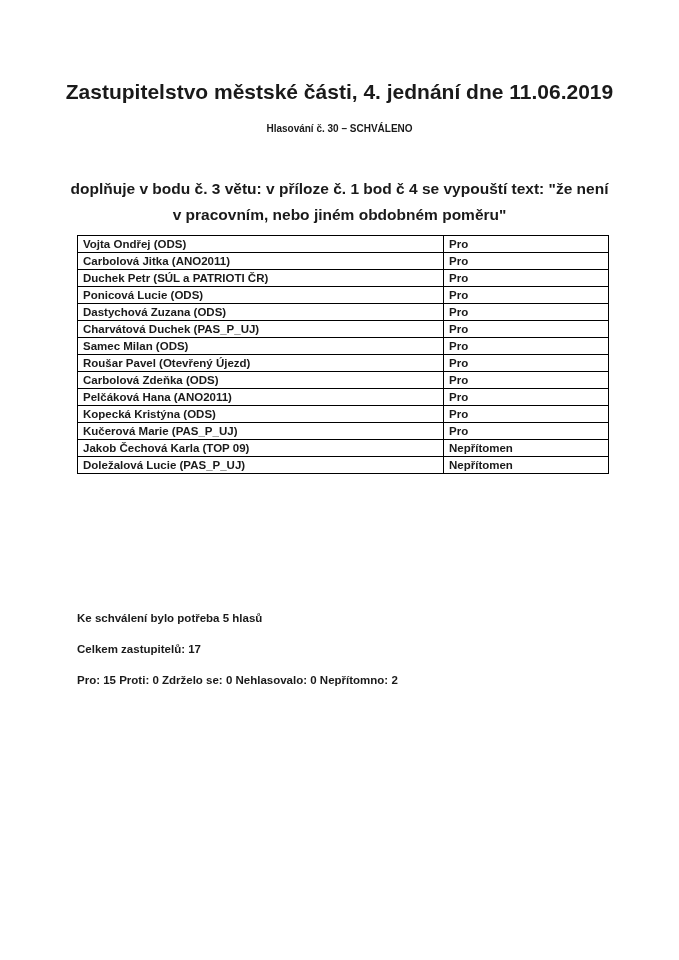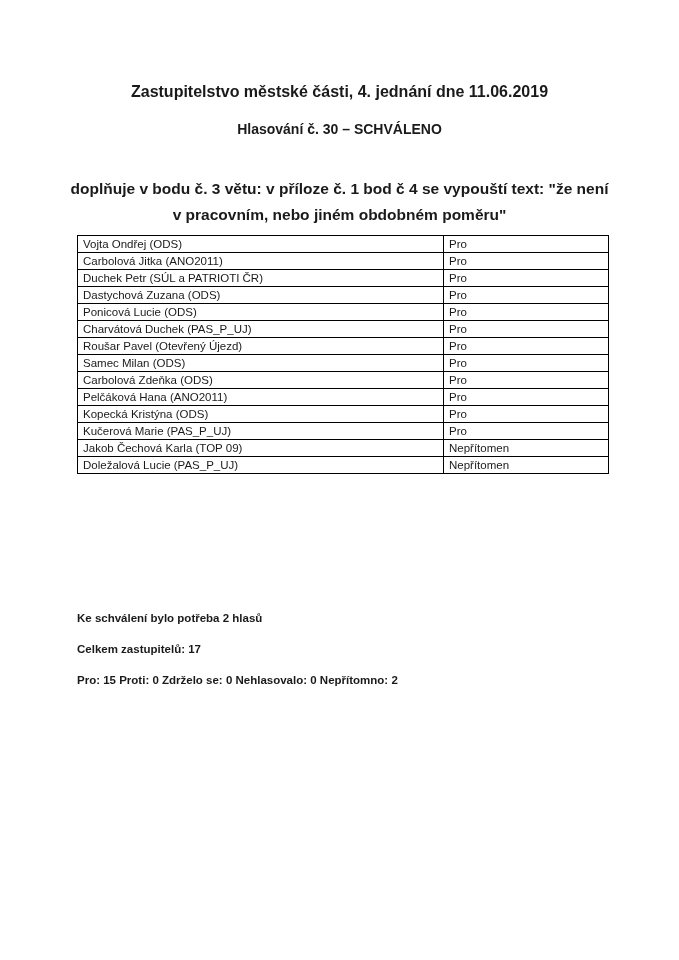--- a/index.html
+++ b/index.html
@@ -14,43 +14,44 @@
     height: 960px;
     background: #ffffff;
     overflow: hidden;
   }
   .header {
     padding-top: 84px;
     text-align: center;
     font-weight: bold;
   }
   .doc-title {
-    font-size: 16px;
+    font-size: 21px;
     line-height: 16px;
   }
   .doc-subtitle {
     margin-top: 21px;
-    font-size: 14px;
+    font-size: 10px;
     line-height: 16px;
   }
   .doc-description {
     margin-top: 39px;
     font-size: 15.5px;
     line-height: 26px;
     max-width: 545px;
     margin-left: auto;
     margin-right: auto;
   }
   table.vote-table {
     position: absolute;
     left: 77px;
     top: 235px;
     width: 531px;
     border-collapse: collapse;
     table-layout: fixed;
+    font-weight: bold;
   }
   table.vote-table td {
     border: 1px solid #000000;
     height: 16.5px;
     padding: 0 2px 0 5px;
     font-size: 11.5px;
     line-height: 16px;
     white-space: nowrap;
     overflow: hidden;
     vertical-align: middle;
@@ -91,43 +92,43 @@
       <td class="member-col">Carbolová Jitka (ANO2011)</td>
       <td class="vote-col">Pro</td>
     </tr>
 
     <tr>
       <td class="member-col">Duchek Petr (SÚL a PATRIOTI ČR)</td>
       <td class="vote-col">Pro</td>
     </tr>
 
     <tr>
-      <td class="member-col">Dastychová Zuzana (ODS)</td>
+      <td class="member-col">Ponicová Lucie (ODS)</td>
       <td class="vote-col">Pro</td>
     </tr>
 
     <tr>
-      <td class="member-col">Ponicová Lucie (ODS)</td>
+      <td class="member-col">Dastychová Zuzana (ODS)</td>
       <td class="vote-col">Pro</td>
     </tr>
 
 
     <tr>
       <td class="member-col">Charvátová Duchek (PAS_P_UJ)</td>
       <td class="vote-col">Pro</td>
     </tr>
 
 
     <tr>
-      <td class="member-col">Roušar Pavel (Otevřený Újezd)</td>
+      <td class="member-col">Samec Milan (ODS)</td>
       <td class="vote-col">Pro</td>
     </tr>
 
     <tr>
-      <td class="member-col">Samec Milan (ODS)</td>
+      <td class="member-col">Roušar Pavel (Otevřený Újezd)</td>
       <td class="vote-col">Pro</td>
     </tr>
 
 
     <tr>
       <td class="member-col">Carbolová Zdeňka (ODS)</td>
       <td class="vote-col">Pro</td>
     </tr>
 
     <tr>
@@ -151,18 +152,18 @@
     </tr>
 
     <tr>
       <td class="member-col">Doležalová Lucie (PAS_P_UJ)</td>
       <td class="vote-col">Nepřítomen</td>
     </tr>
   </tbody>
   </table>
 
   <div class="summary">
-    <p>Ke schválení bylo potřeba 2 hlasů</p>
+    <p>Ke schválení bylo potřeba 5 hlasů</p>
     <p>Celkem zastupitelů: 17</p>
     <p>Pro: 15 Proti: 0 Zdrželo se: 0 Nehlasovalo: 0 Nepřítomno: 2</p>
   </div>
 
 </div>
 
 </body></html>

